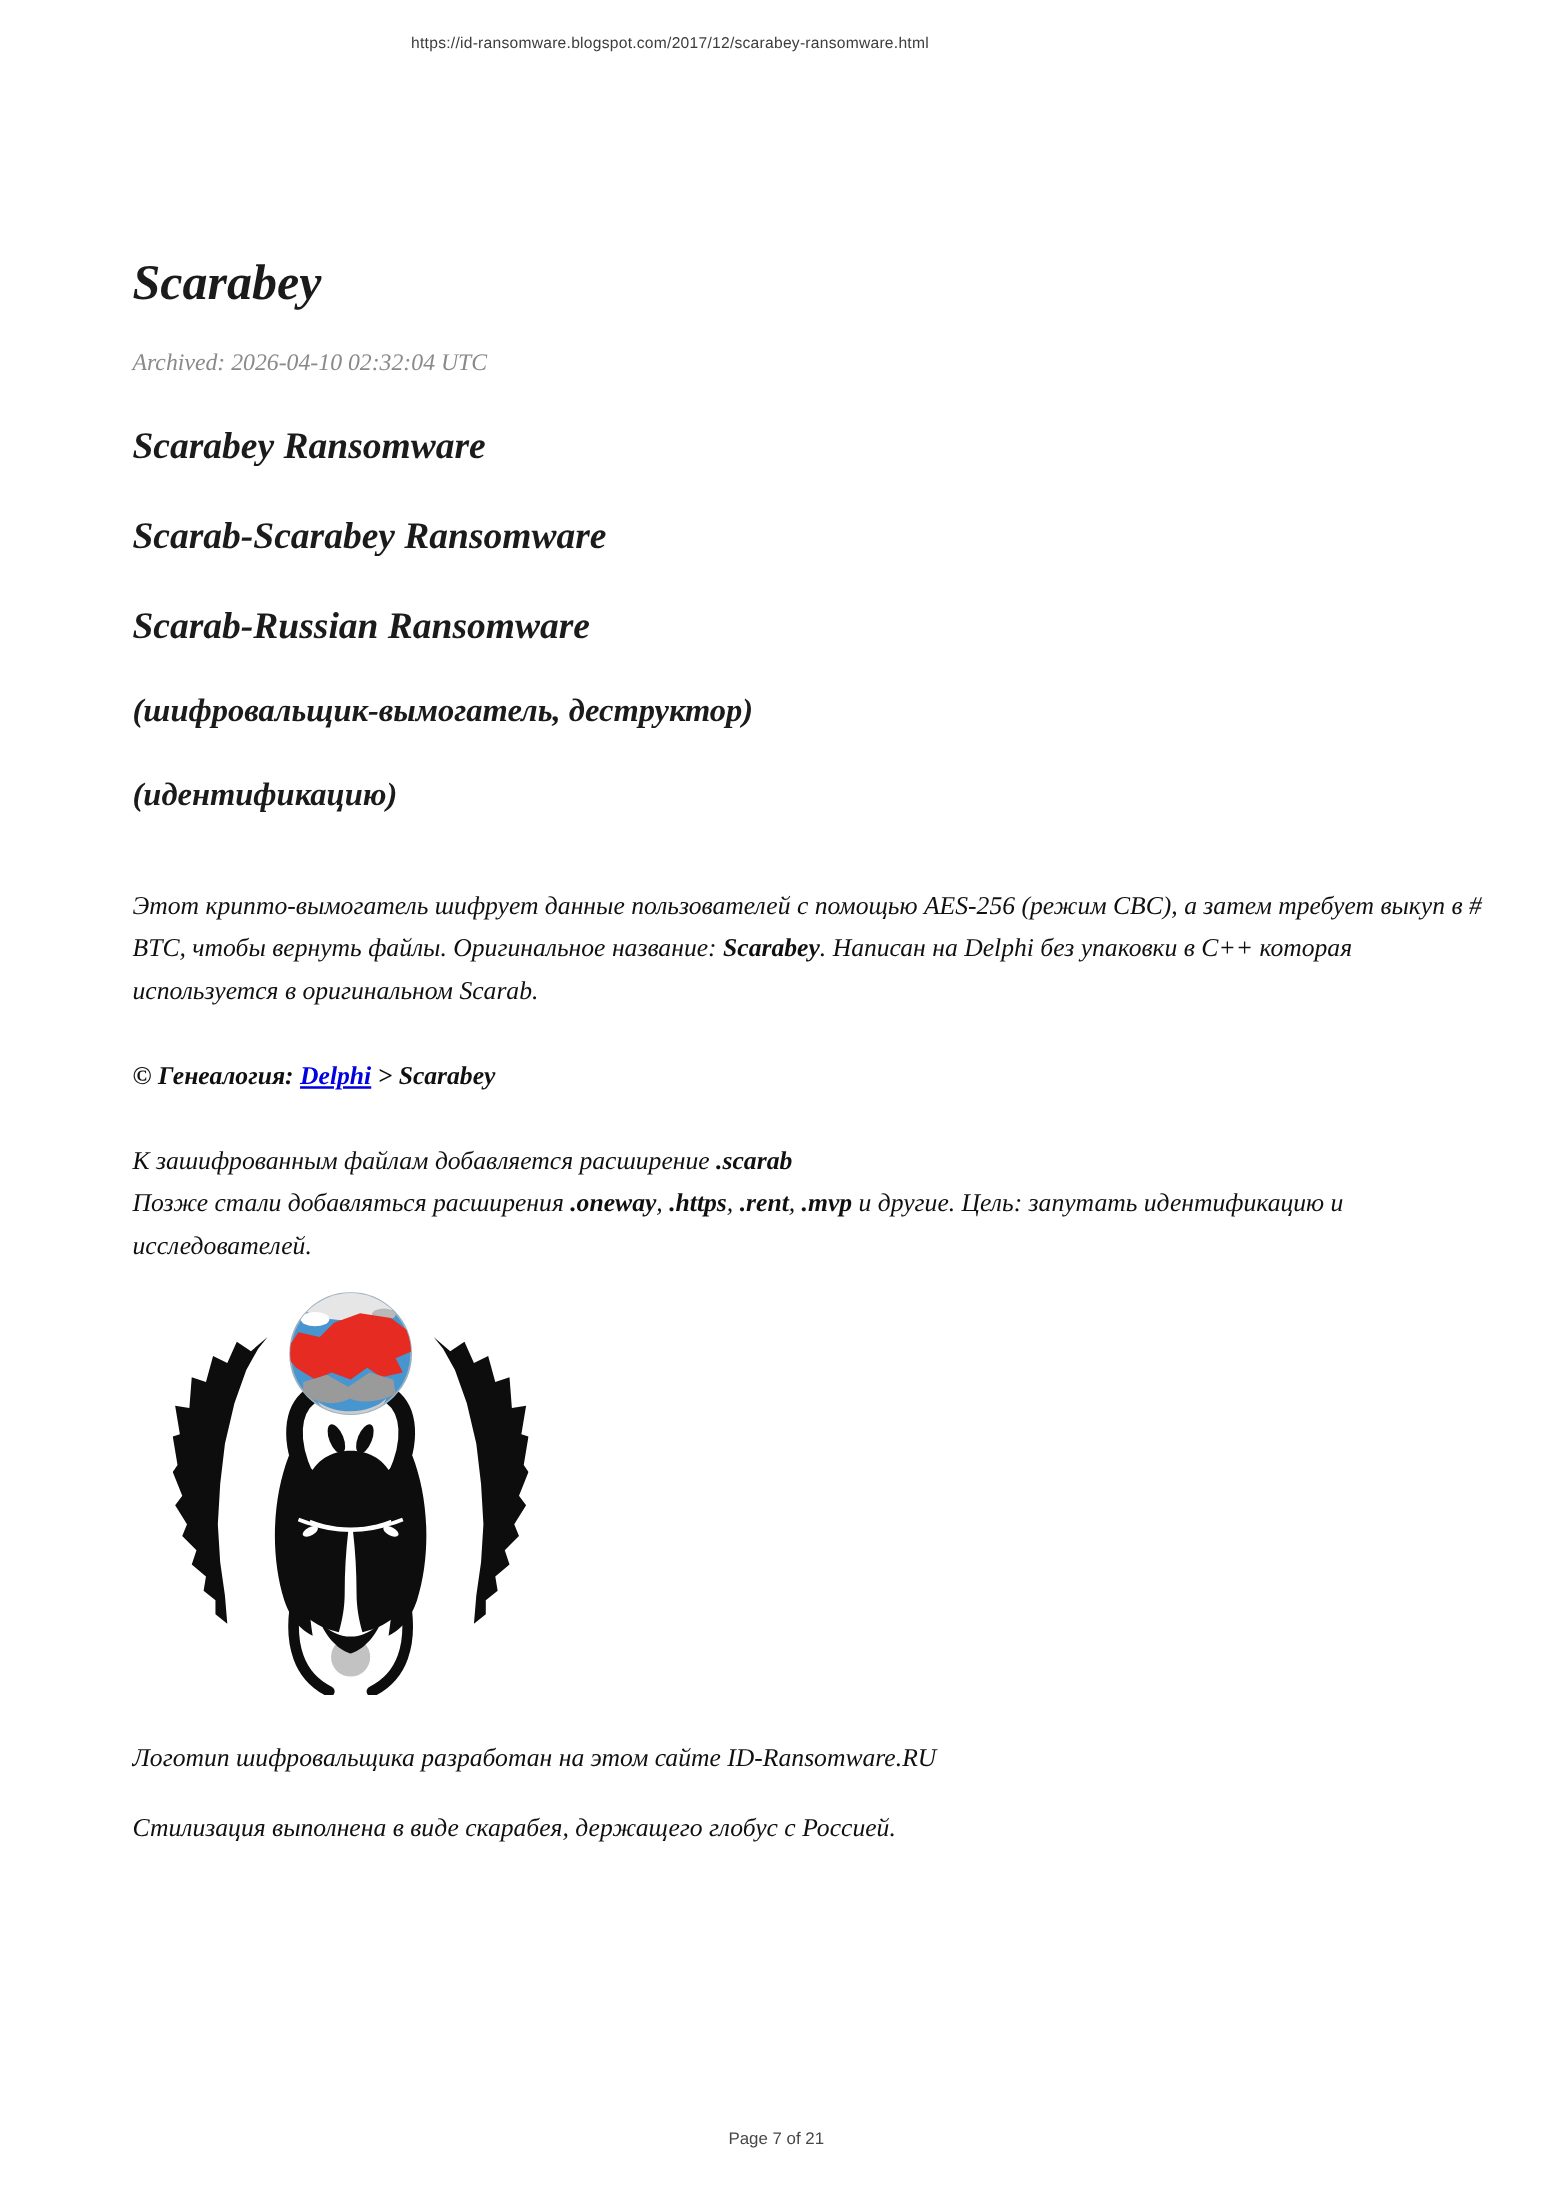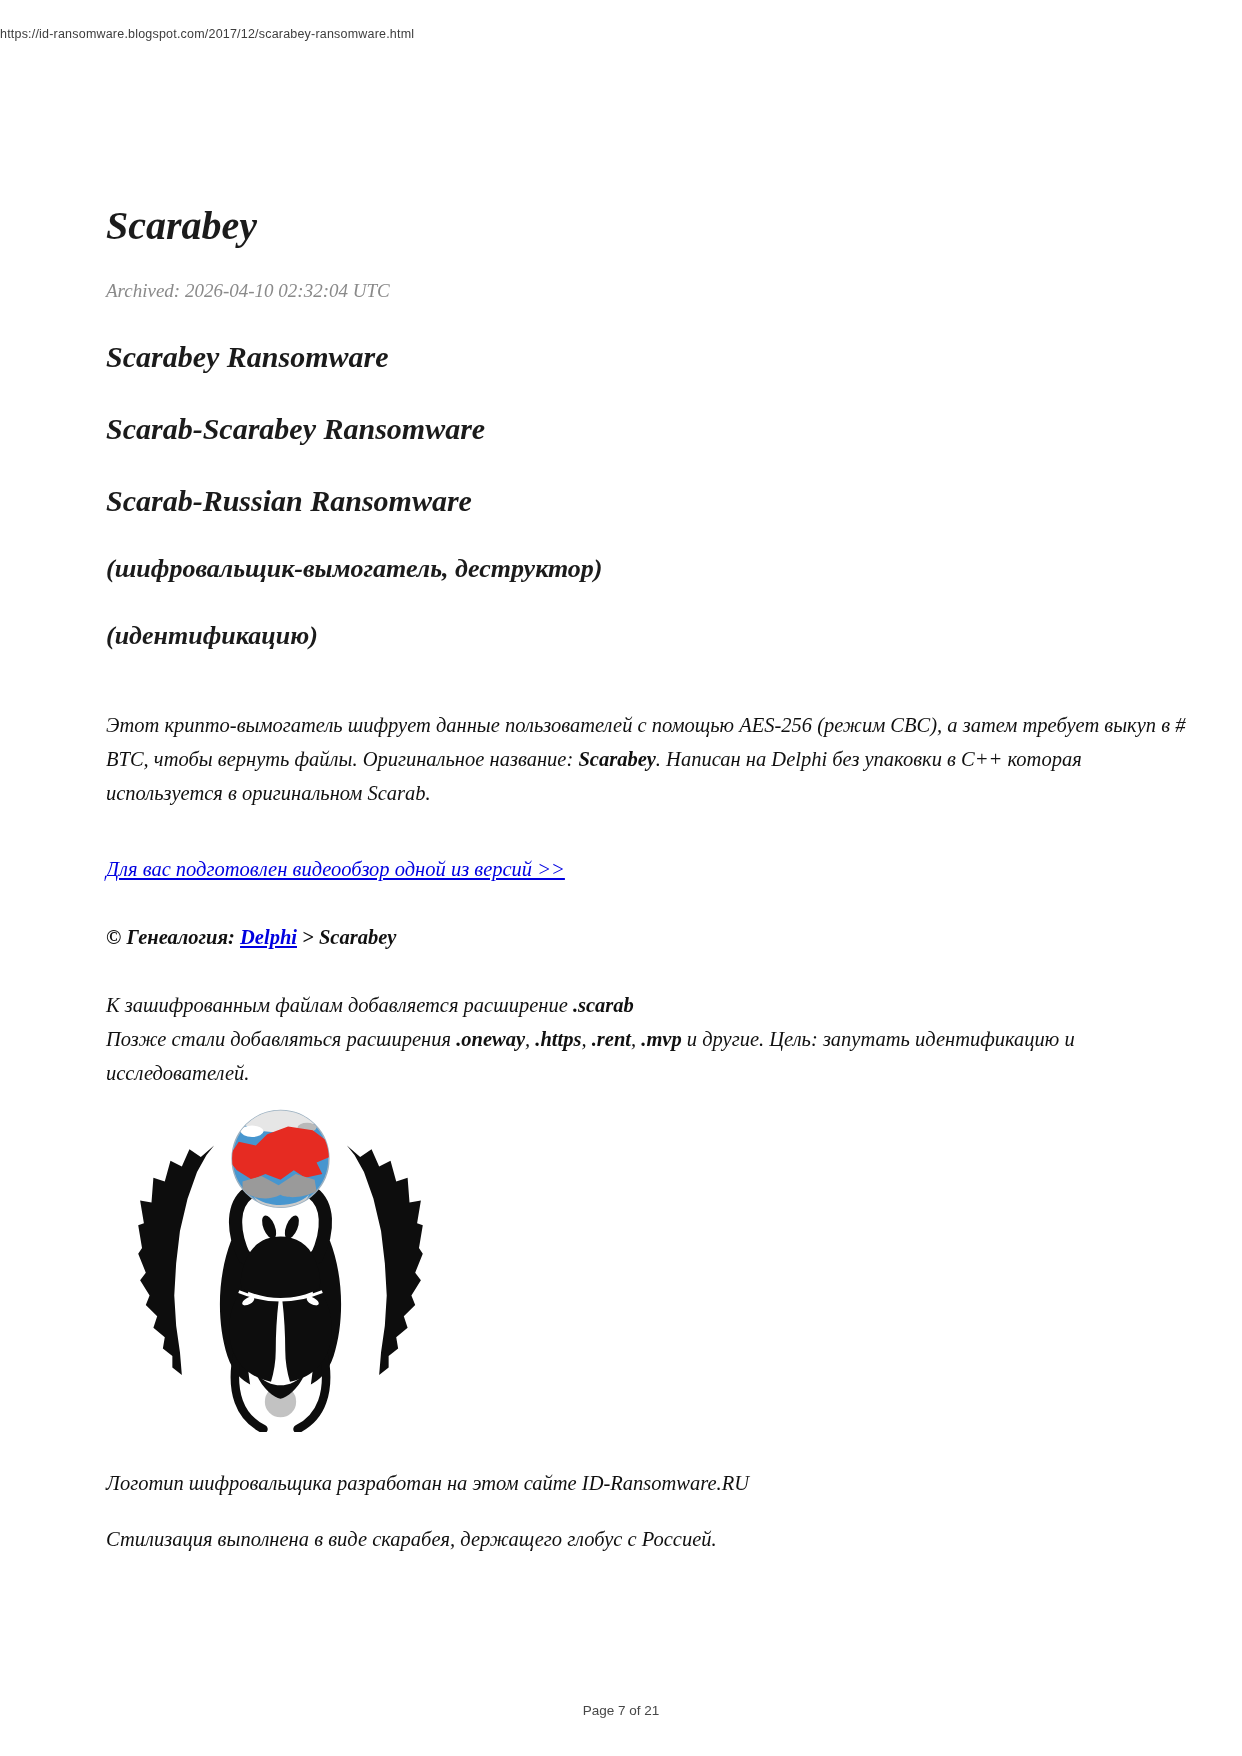--- a/index.html
+++ b/index.html
@@ -1,21 +1,21 @@
 <!DOCTYPE html>
 <html><head>
 <meta charset="utf-8">
 <style>
   html,body{margin:0;padding:0;background:#ffffff;}
   .page{
     width:1242px;height:1756px;position:relative;background:#ffffff;
     font-family:"Liberation Serif","DejaVu Serif",serif;color:#101010;overflow:hidden;
   }
   .page-header{
-    padding-top:27px;padding-right:170px;
+    padding-top:27px;padding-right:170px;text-align:center;
     font-family:"Liberation Sans","DejaVu Sans",sans-serif;
     font-size:12.5px;color:#3d3d3d;letter-spacing:.2px;
   }
   .content{padding:0 56px 0 106px;font-style:italic;}
   h1{margin:162px 0 0;font-size:40px;line-height:1.15;font-weight:bold;color:#1b1b1b;}
   .archived{margin:30px 0 16px;font-size:19px;line-height:24px;color:#8a8a8a;}
   h2{margin:36px 0 0;font-size:30px;line-height:1.2;font-weight:bold;color:#1b1b1b;}
   h3{margin:34px 0 0;font-size:26px;line-height:1.25;font-weight:bold;color:#1b1b1b;}
   .body-p{font-size:20.5px;line-height:34px;margin:34px 0 0;color:#101010;}
   .p-intro{margin-top:56px;}
@@ -47,21 +47,20 @@
 
     <h2>Scarabey Ransomware</h2>
     <h2>Scarab-Scarabey Ransomware</h2>
     <h2>Scarab-Russian Ransomware</h2>
 
     <h3>(шифровальщик-вымогатель, деструктор)</h3>
     <h3>(идентификацию)</h3>
 
     <p class="body-p p-intro"><span>Этот крипто-вымогатель шифрует данные пользователей с помощью AES-256 (режим CBC), а затем требует выкуп в # BTC, чтобы вернуть файлы. Оригинальное название: </span><b>Scarabey</b><span>. Написан на Delphi без упаковки в C++ которая используется в оригинальном Scarab.</span></p>
 
-    <p class="body-p p-link"><a class="link">Для вас подготовлен видеообзор одной из версий &gt;&gt;</a></p>
 
     <p class="body-p genealogy"><b>© Генеалогия: </b><a class="link">Delphi</a><b> &gt; Scarabey</b></p>
 
     <p class="body-p"><span>К зашифрованным файлам добавляется расширение </span><b>.scarab</b><br><span>Позже стали добавляться расширения </span><b>.oneway</b><span>, </span><b>.https</b><span>, </span><b>.rent</b><span>, </span><b>.mvp</b><span> и другие. Цель: запутать идентификацию и исследователей.</span></p>
 
     <div class="logo-wrap">
       <svg viewBox="0 0 300 350" xmlns="http://www.w3.org/2000/svg" xmlns:xlink="http://www.w3.org/1999/xlink">
 
         <circle cx="150" cy="318" r="16.5" fill="#c2c2c2"></circle>
 

